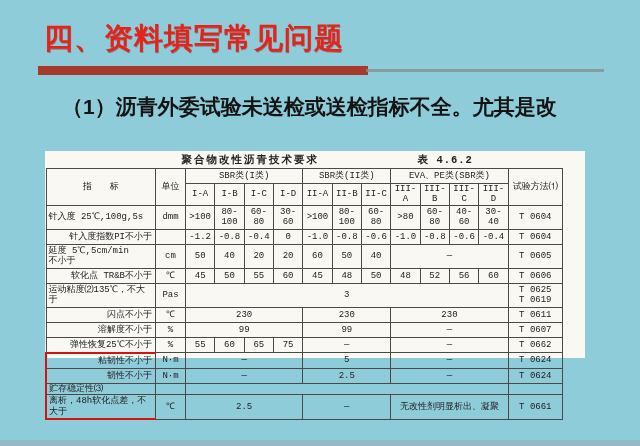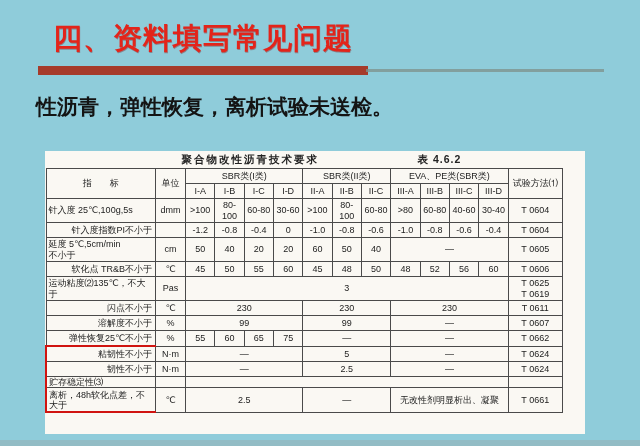--- a/index.html
+++ b/index.html
@@ -2,42 +2,43 @@
 <html><head>
 <meta charset="utf-8">
 <style>
   html,body { margin:0; padding:0; }
   body {
     width:640px; height:446px; position:relative; overflow:hidden;
     background:var(--background,#8fccda);
     font-family:"Liberation Sans","DejaVu Sans",sans-serif;
   }
   .slide-title {
-    position:absolute; left:53px; top:19px;
+    position:absolute; left:44px; top:19px;
     font-size:29px; font-weight:bold; letter-spacing:1px;
     color:var(--title-red,#e3241a);
     text-shadow:0.5px 0.5px 0 rgba(120,0,0,.35);
   }
   .title-bar {
     position:absolute; left:38px; top:66px; width:330px; height:9px;
     background:var(--bar-maroon,#a63b2b);
   }
   .title-bar-ext {
     position:absolute; left:366px; top:69px; width:238px; height:3px;
     background:var(--bar-thin-grey,#7e948e); opacity:.8;
   }
   .para {
     position:absolute; left:36px; top:93px; width:580px;
     font-size:21px; font-weight:bold; color:var(--text-black,#141414);
     line-height:27px;
   }
   .para .indent { padding-left:26px; }
   .panel {
-    position:absolute; left:45px; top:151px; width:540px; height:283px;
+    position:absolute; left:45px; top:151px; width:540px; height:207px;
     background:var(--panel-bg,#faf8f3);
+    font-family:Liberation Mono, monospace;
   }
   .tbl-caption { position:relative; height:17px; font-size:10.5px; font-weight:bold; color:#222; }
   .tbl-title { position:absolute; left:38%; top:2px; transform:translateX(-50%); letter-spacing:2px; white-space:nowrap; }
   .tbl-no { position:absolute; left:69%; top:2px; letter-spacing:1px; white-space:nowrap; }
   table {
     position:absolute; left:0; top:17px; width:518px;
     border-collapse:collapse; table-layout:fixed;
     font-size:9px; color:#222;
   }
   th, td {
@@ -58,21 +59,21 @@
   }
 </style>
 </head>
 <body style="--background: #8fccda; --title-red: #e3241a; --bar-maroon: #a63b2b; --bar-thin-grey: #7e948e; --panel-bg: #faf8f3; --table-border: #4a4a4a; --annotation-red: #d01410; --text-black: #141414;">
 
 <div class="slide-title">四、资料填写常见问题</div>
 <div class="title-bar"></div>
 <div class="title-bar-ext"></div>
 
 <div class="para">
-  <div>性沥青，弹性恢复，离析试验未送检。</div>
+  <div class="indent">（1）沥青外委试验未送检或送检指标不全。尤其是改</div>
 </div>
 
 <div class="panel">
   <div class="tbl-caption">
     <span class="tbl-title">聚合物改性沥青技术要求</span>
     <span class="tbl-no">表 4.6.2</span>
   </div>
   <table id="spec-table">
       <colgroup>
         <col style="width: 21.2%;">

